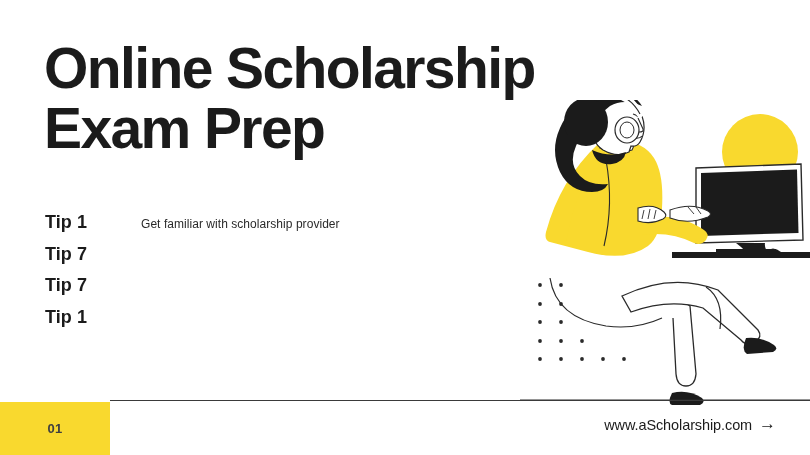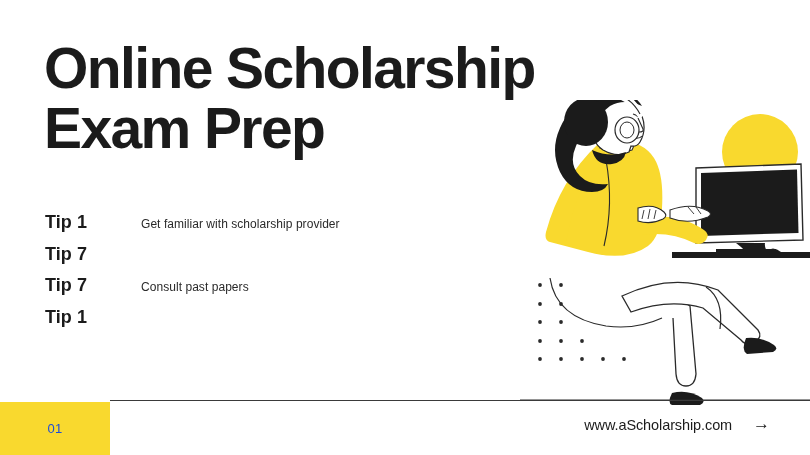--- a/index.html
+++ b/index.html
@@ -82,31 +82,31 @@
   .page-badge-num {
     position: absolute;
     left: 0;
     top: 0;
     width: 110px;
     height: 53px;
     display: flex;
     align-items: center;
     justify-content: center;
     font-size: 13px;
-    font-weight: 400;
-    color: #1d4ed8;
+    font-weight: 700;
+    color: #404040;
     letter-spacing: 0.3px;
   }
   .site-url {
     position: absolute;
-    right: 40px;
+    right: 34px;
     top: 416px;
     display: flex;
     align-items: center;
-    gap: 21px;
+    gap: 7px;
     font-size: 14.5px;
     color: #1b1b1b;
     letter-spacing: -0.1px;
   }
   .url-arrow {
     display: inline-block;
     line-height: 1;
     font-size: 17px;
     font-weight: 700;
     color: #1b1b1b;
@@ -136,21 +136,20 @@
   <div class="tips">
     <div class="tip-row">
       <div class="tip-label">Tip 1</div>
       <div class="tip-text">Get familiar with scholarship provider</div>
     </div>
     <div class="tip-row">
       <div class="tip-label">Tip 7</div>
     </div>
     <div class="tip-row">
       <div class="tip-label">Tip 7</div>
-      <div class="tip-text">Consult past papers</div>
     </div>
     <div class="tip-row">
       <div class="tip-label">Tip 1</div>
     </div>
   </div>
 
   <div class="illustration">
     <svg width="290" height="320" viewBox="0 0 290 320" xmlns="http://www.w3.org/2000/svg">
 
       <circle cx="240" cy="52" r="38" fill="#f9d92e"></circle>

